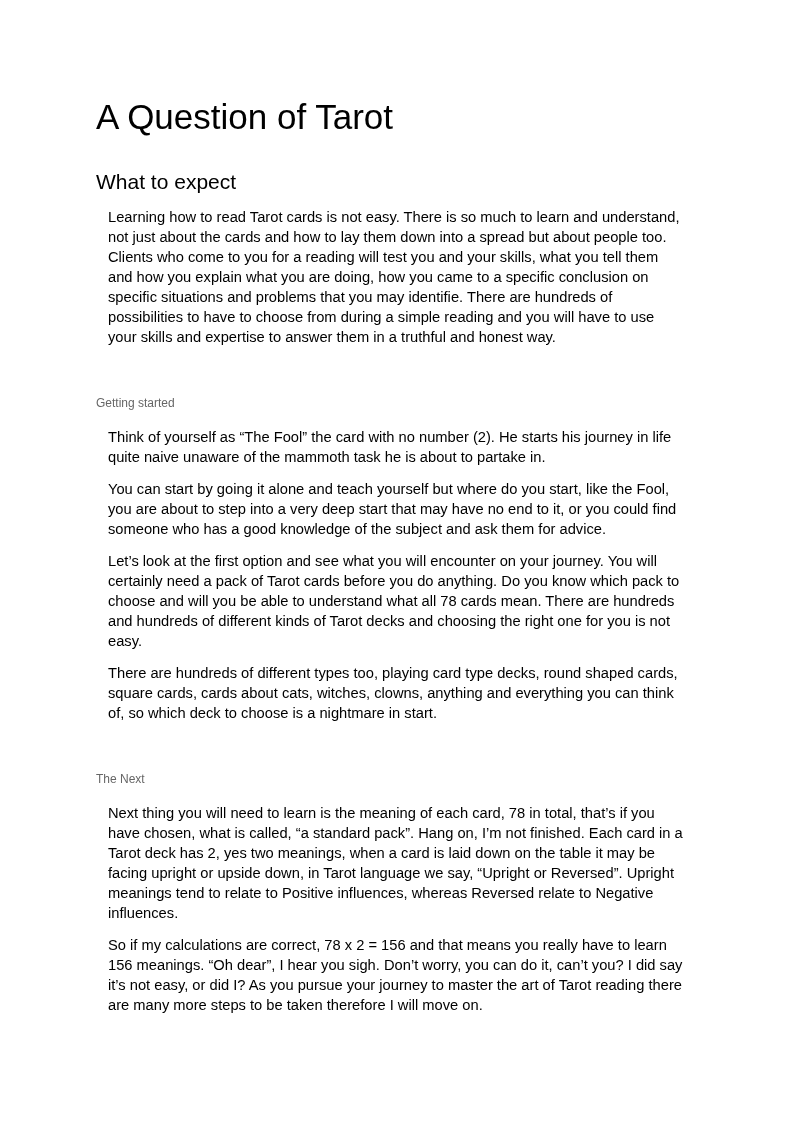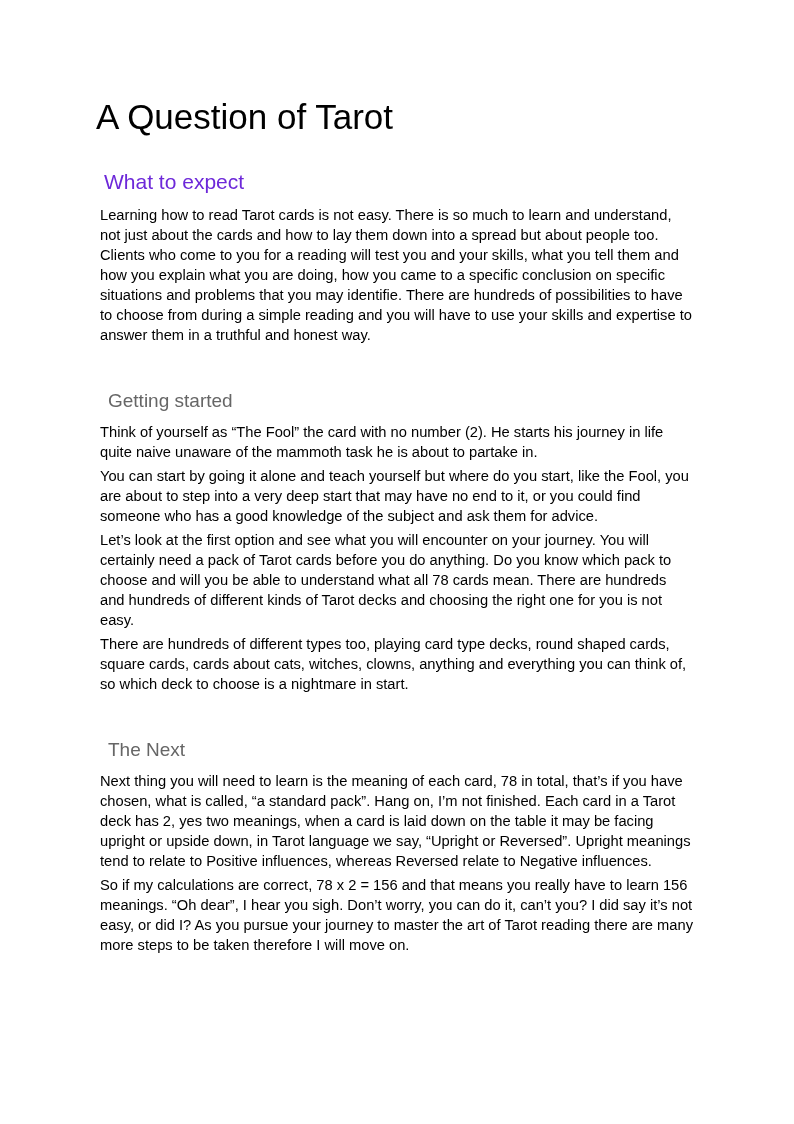--- a/index.html
+++ b/index.html
@@ -22,34 +22,34 @@
     font-size: 35px;
     line-height: 40px;
     font-weight: 400;
     margin: 0;
     color: #000000;
   }
   .heading-primary {
     font-size: 21px;
     line-height: 26px;
     font-weight: 400;
-    margin: 32px 0 10px 8px;
-    color: #6d28d9;
+    margin: 32px 0 10px 0;
+    color: #000000;
   }
   .heading-secondary {
-    font-size: 19px;
+    font-size: 12px;
     line-height: 24px;
     font-weight: 400;
-    margin: 44px 0 9px 12px;
+    margin: 44px 0 9px 0;
     color: #666666;
   }
   .body-para {
     font-size: 14.7px;
     line-height: 20px;
-    margin: 4px;
+    margin: 12px;
     color: #000000;
   }
 </style>
 </head>
 <body>
 
 <div class="page">
 
   <h1 class="doc-title">A Question of Tarot</h1>
 

